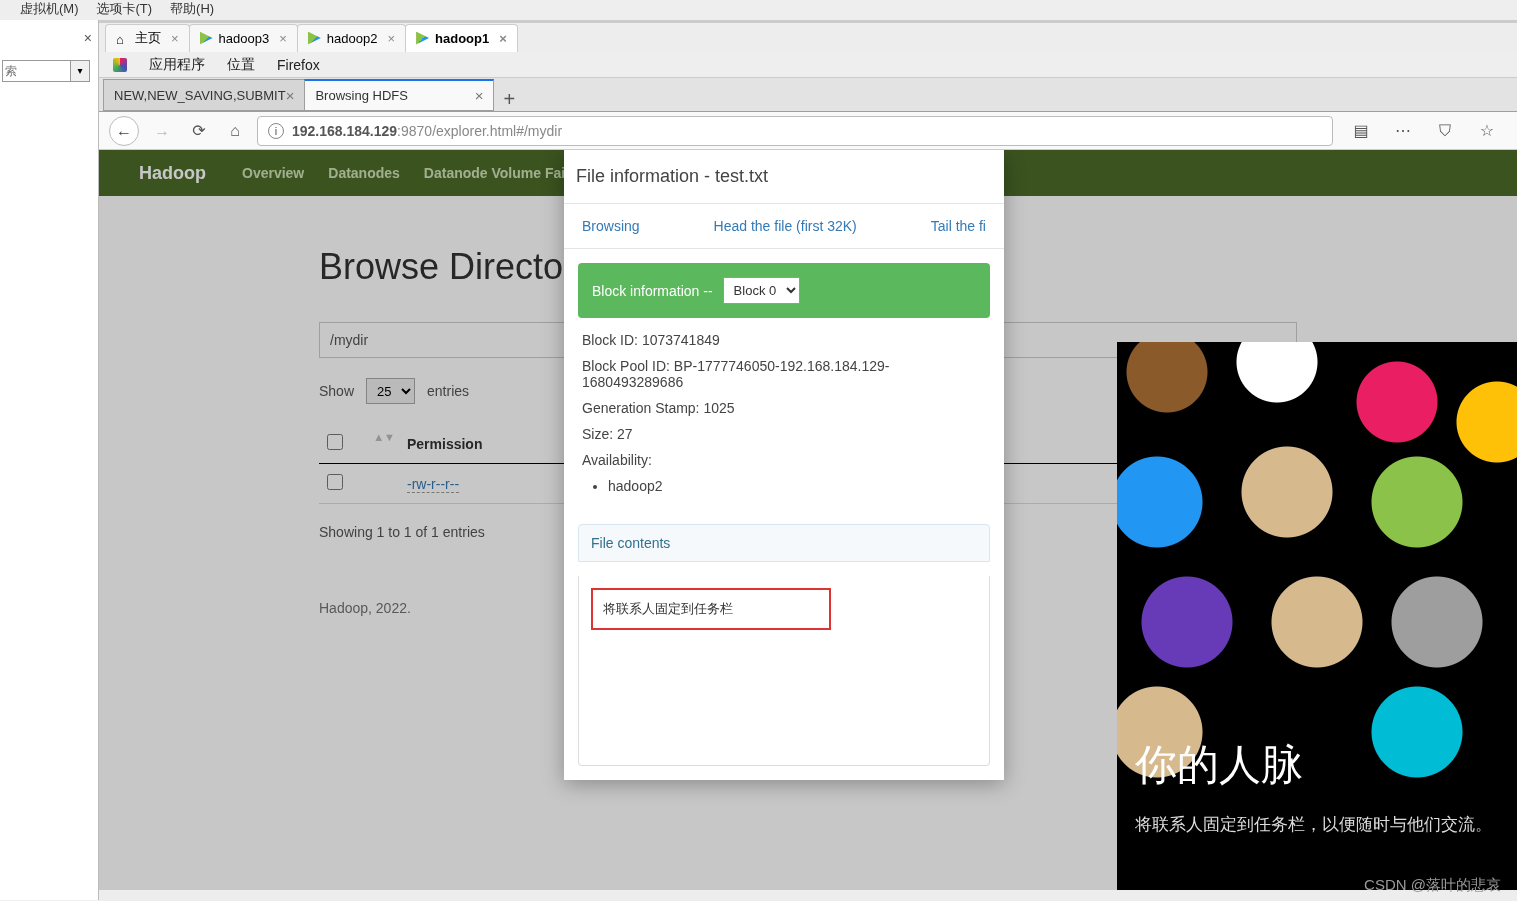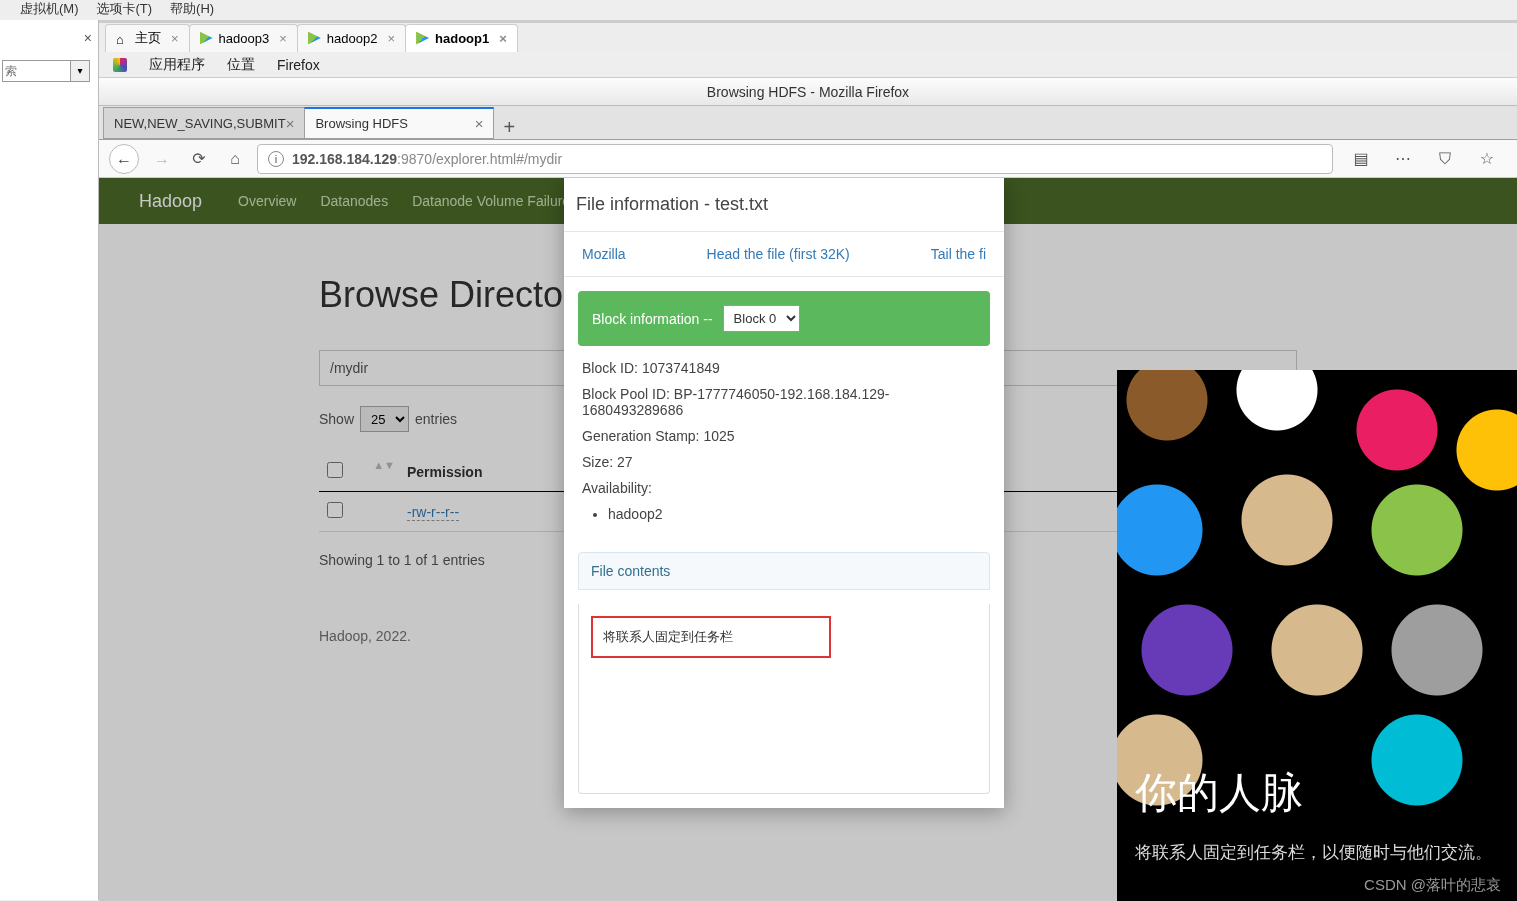--- a/index.html
+++ b/index.html
@@ -44,28 +44,28 @@
 .navbtn { width: 30px; height: 30px; border: 1px solid #bbb; border-radius: 50%; display: flex; align-items: center; justify-content: center; font-size: 16px; color: #444; cursor: pointer; background: #fff; }
 .navbtn.disabled { color: #bbb; background: #f5f5f5; }
 .fxicon { width: 28px; text-align: center; font-size: 16px; color: #555; cursor: pointer; }
 .urlbar { flex: 1; height: 30px; border: 1px solid #bbb; border-radius: 4px; display: flex; align-items: center; padding: 0 10px; font-size: 14px; color: #555; background: #fff; gap: 8px; }
 .urlbar .info-ico { width: 16px; height: 16px; border: 1px solid #888; border-radius: 50%; font-size: 11px; text-align: center; line-height: 14px; color: #555; }
 .toolright { display: flex; align-items: center; gap: 14px; padding: 0 6px; }
 
 
 .page { position: relative; top: 0; left: 0; right: 0; height: 740px; background: #fff; overflow: hidden; }
 .page-overlay { position: absolute; inset: 0; background: rgba(0,0,0,0.22); }
-.hadoop-nav { height: 46px; background: #4b6b28; display: flex; align-items: center; padding: 0 40px; gap: 24px; font-size: 14px; color: #cfe0b8; }
+.hadoop-nav { height: 46px; background: #4b6b28; display: flex; align-items: center; padding: 0 40px; gap: 24px; font-size: 14px; color: #cfe0b8; font-weight: bold; }
 .hadoop-nav .brand { font-size: 18px; color: #fff; margin-right: 12px; }
 .hadoop-nav .nitem { cursor: pointer; color: #cfe0b8; }
 
 .page-body { padding: 50px 220px; color: #333; }
 .page-title { font-size: 36px; font-weight: 400; margin-bottom: 34px; color: #333; }
 .pathbox { width: 100%; height: 36px; border: 1px solid #ccc; padding: 0 10px; font-size: 14px; line-height: 34px; color: #555; background: #fff; margin-bottom: 20px; }
-.showline { font-size: 14px; color: #555; display: flex; align-items: center; gap: 6px; margin-bottom: 20px; }
+.showline { font-size: 14px; color: #555; display: flex; align-items: center; gap: 12px; margin-bottom: 20px; }
 .showline select { height: 26px; border: 1px solid #aaa; font-size: 13px; padding: 0 6px; }
 .tbl { width: 100%; border-collapse: collapse; font-size: 14px; color: #333; }
 .tbl th { text-align: left; padding: 10px 8px; border-bottom: 1px solid #000; font-weight: 600; position: relative; }
 .tbl th .sort { color: #bbb; font-size: 11px; position: absolute; right: 4px; top: 10px; display: flex; flex-direction: column; line-height: 6px; }
 .tbl td { padding: 10px 8px; border-bottom: 1px solid #ddd; }
 .tbl .perm { color: #337ab7; border-bottom: 1px dashed #999; cursor: pointer; }
 .tbl .owner { color: #337ab7; border-bottom: 1px dashed #999; cursor: pointer; }
 .tbl input[type="checkbox"] { width: 16px; height: 16px; }
 .showing { margin-top: 20px; font-size: 14px; color: #555; }
 .footer { margin-top: 60px; font-size: 14px; color: #737373; }
@@ -148,21 +148,20 @@
     </div>
   </div>
 
   <div class="gbar">
     <span class="appico"></span>
     <span>应用程序</span>
     <span>位置</span>
     <span>Firefox</span>
   </div>
 
-  <div class="wintitle">Browsing HDFS - Mozilla Firefox</div>
 
   <div class="fxtabs">
     <div class="fxtab">
       <span>NEW,NEW_SAVING,SUBMIT</span>
       <span class="fxclose">×</span>
     </div>
     <div class="fxtab active">
       <span>Browsing HDFS</span>
       <span class="fxclose">×</span>
     </div>
@@ -227,21 +226,21 @@
       </table>
       <div class="showing">Showing 1 to 1 of 1 entries</div>
       <div class="footer">Hadoop, 2022.</div>
     </div>
 
     <div class="page-overlay"></div>
 
     <div class="modal">
       <div class="modal-hdr">File information - test.txt</div>
       <div class="modal-links">
-        <a>Mozilla</a>
+        <a>Browsing</a>
         <a>Head the file (first 32K)</a>
         <a>Tail the fi</a>
       </div>
       <div class="block-bar">
         <span>Block information --</span>
         <select><option>Block 0</option></select>
       </div>
       <div class="block-info">
         <p>Block ID: 1073741849</p>
         <p>Block Pool ID: BP-1777746050-192.168.184.129-1680493289686</p>

